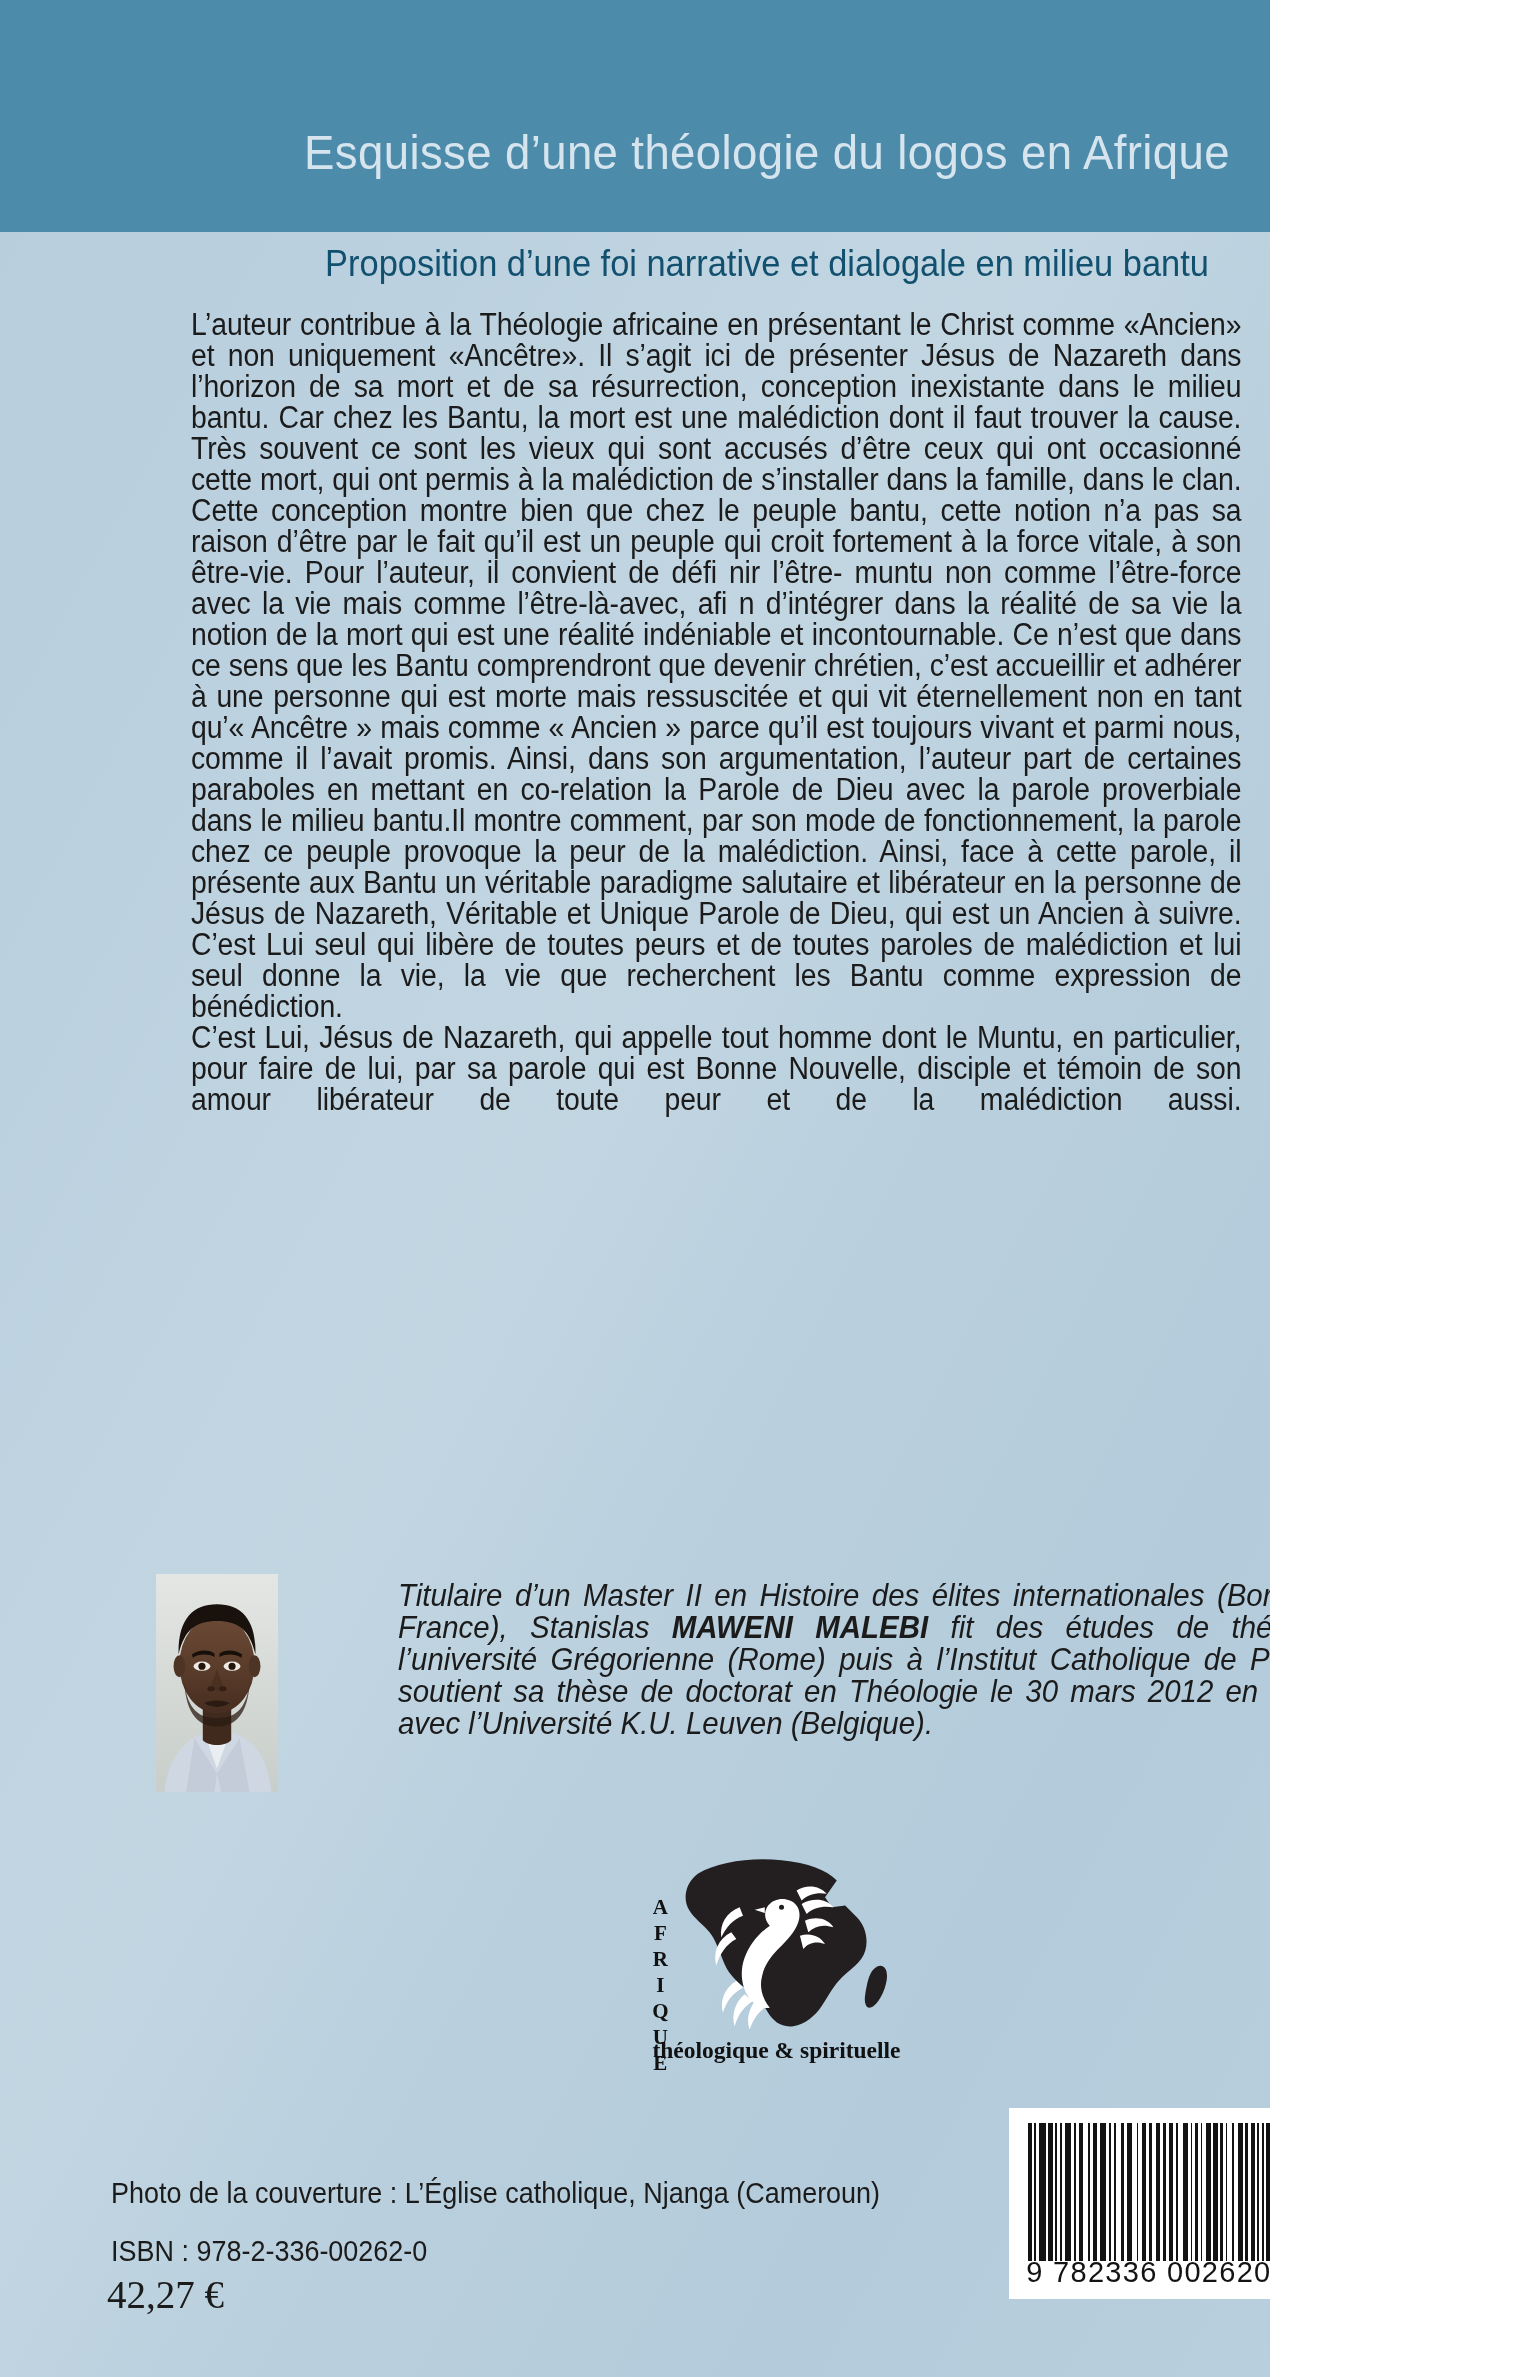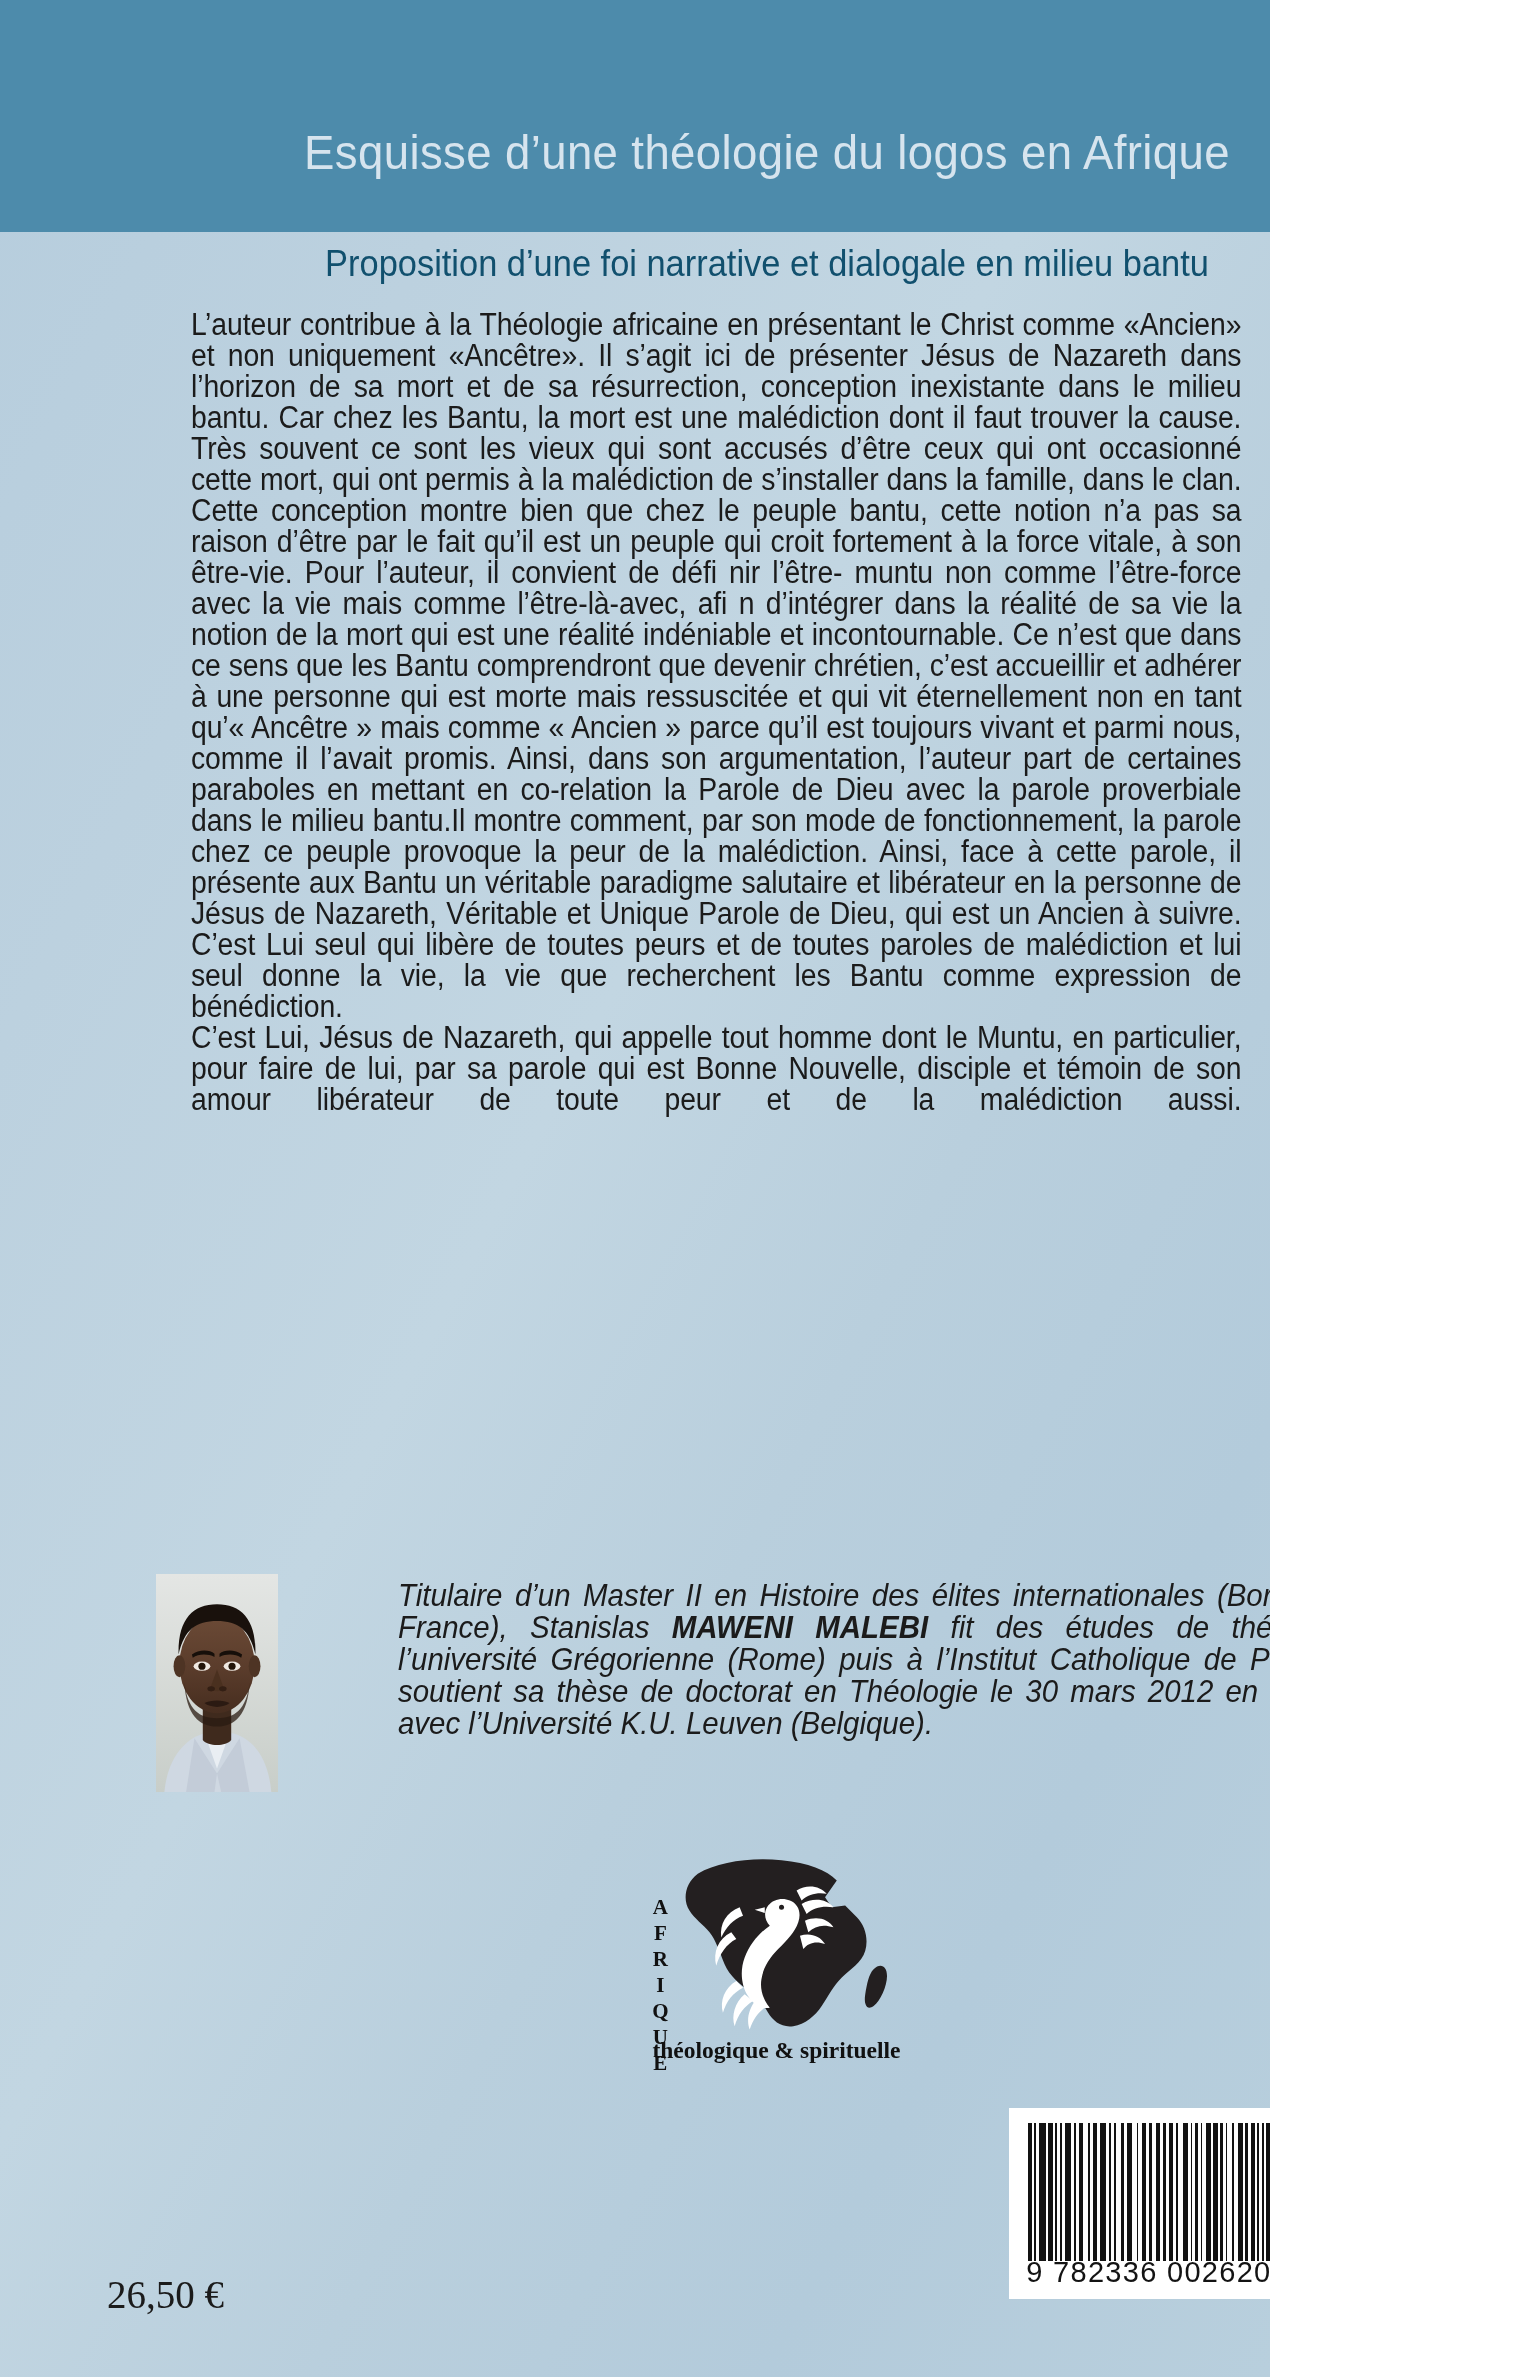--- a/index.html
+++ b/index.html
@@ -299,21 +299,25 @@
       <div>F</div>
       <div>R</div>
       <div>I</div>
       <div>Q</div>
       <div>U</div>
       <div>E</div>
     </div>
     <div id="logo-tagline">théologique &amp; spirituelle</div>
   </div>
 
-  <div id="price">26,50 €</div>
+  <div id="footer">
+    <div class="footer-line" id="cover-photo-credit">Photo de la couverture : L’Église catholique, Njanga (Cameroun)</div>
+    <div class="footer-line" id="isbn">ISBN : 978-2-336-00262-0</div>
+  </div>
+  <div id="price">42,27 €</div>
 
   <div id="barcode-box">
     <div id="barcode-bars">
         <i style="width: 4.2px;"></i>
         <i class="g" style="width: 2.8px;"></i>
         <i style="width: 1.4px;"></i>
         <i class="g" style="width: 2.8px;"></i>
         <i style="width: 7px;"></i>
         <i class="g" style="width: 2.8px;"></i>
         <i style="width: 4.2px;"></i>

